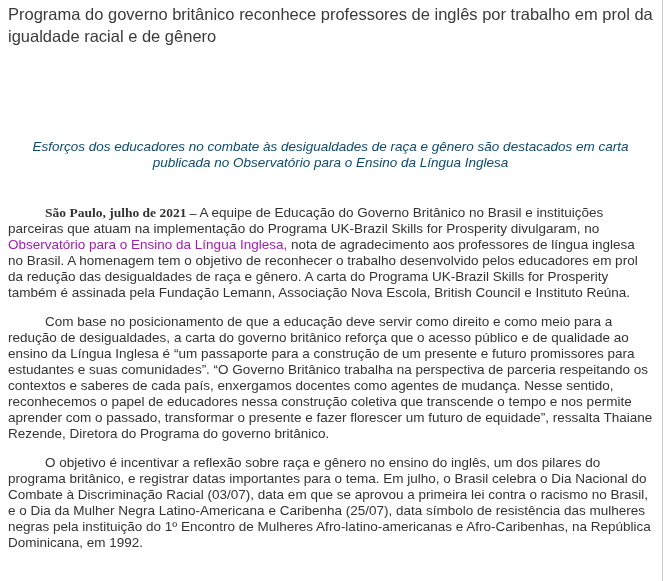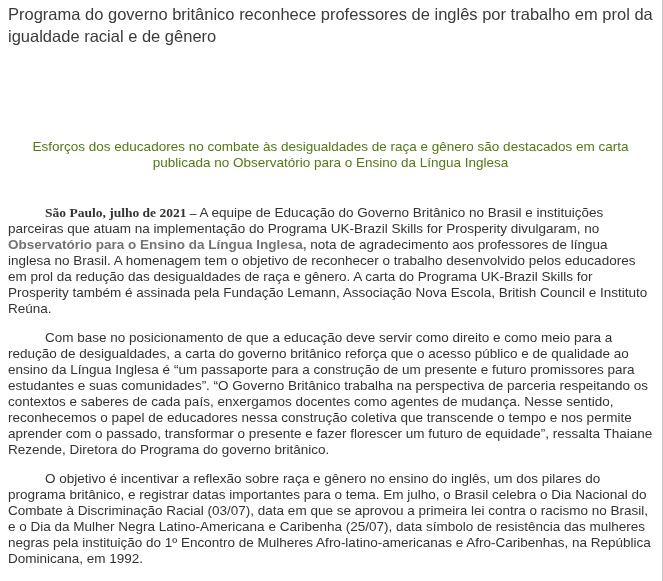--- a/index.html
+++ b/index.html
@@ -23,43 +23,43 @@
     margin: 0;
     font-size: 16.5px;
     line-height: 22px;
     font-weight: 400;
     color: #3b3b3b;
   }
   .subtitle {
     margin: 92px 12px 0 12px;
     font-size: 13.5px;
     line-height: 16px;
+    font-style: italic;
     text-align: center;
-    color: #4d7c0f;
+    color: #0c4a6e;
   }
   .body-par {
     margin: 13px 0 0 0;
     font-size: 13.5px;
     line-height: 16px;
     text-indent: 37px;
     text-align: left;
     color: #333333;
   }
   .body-par.first {
     margin-top: 34px;
   }
   .dateline {
     font-weight: 700;
     font-family: Liberation Serif, serif;
   }
   .doc-link {
-    color: #737373;
+    color: #a21caf;
     text-decoration: none;
     cursor: pointer;
-    font-weight: bold;
   }
 </style>
 </head>
 <body>
 
 <div class="page">
 
   <h1 class="title">Programa do governo britânico reconhece professores de inglês por trabalho em prol da igualdade racial e de gênero</h1>
 
   <p class="subtitle">Esforços dos educadores no combate às desigualdades de raça e gênero são destacados em carta publicada no Observatório para o Ensino da Língua Inglesa</p>

